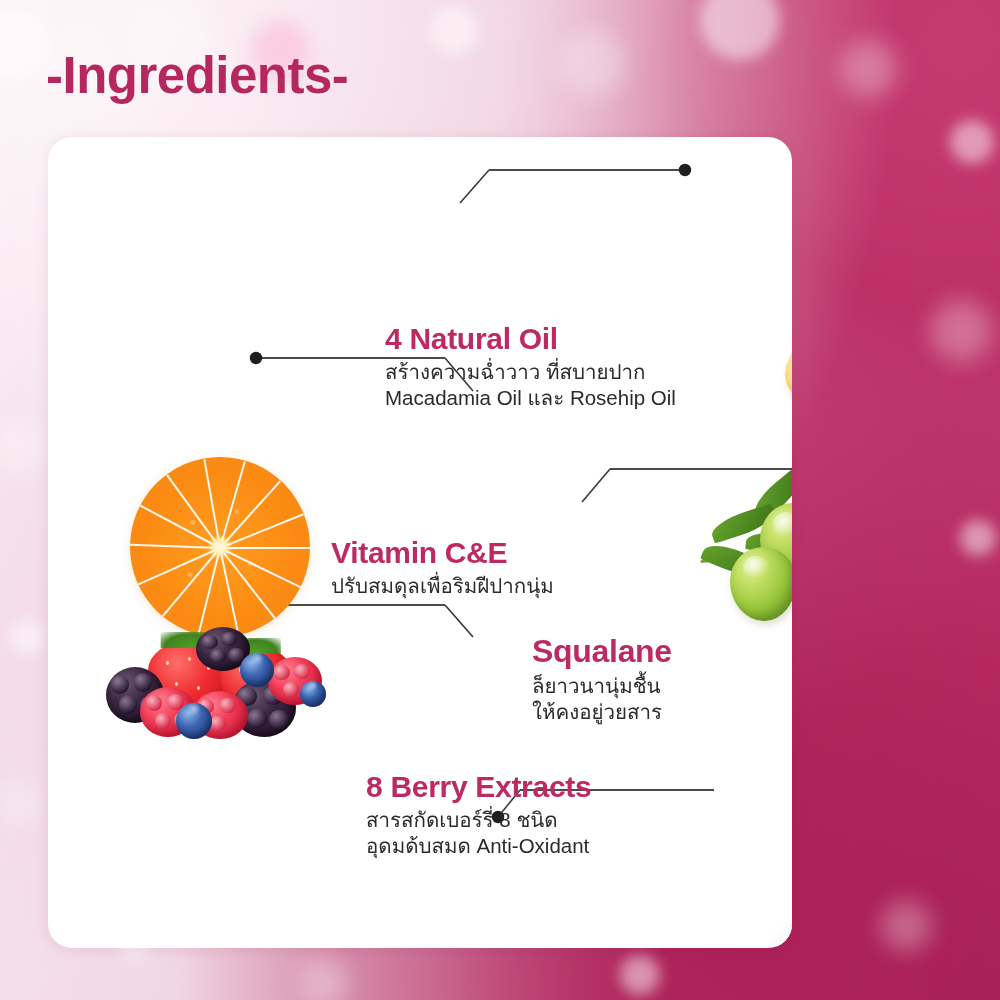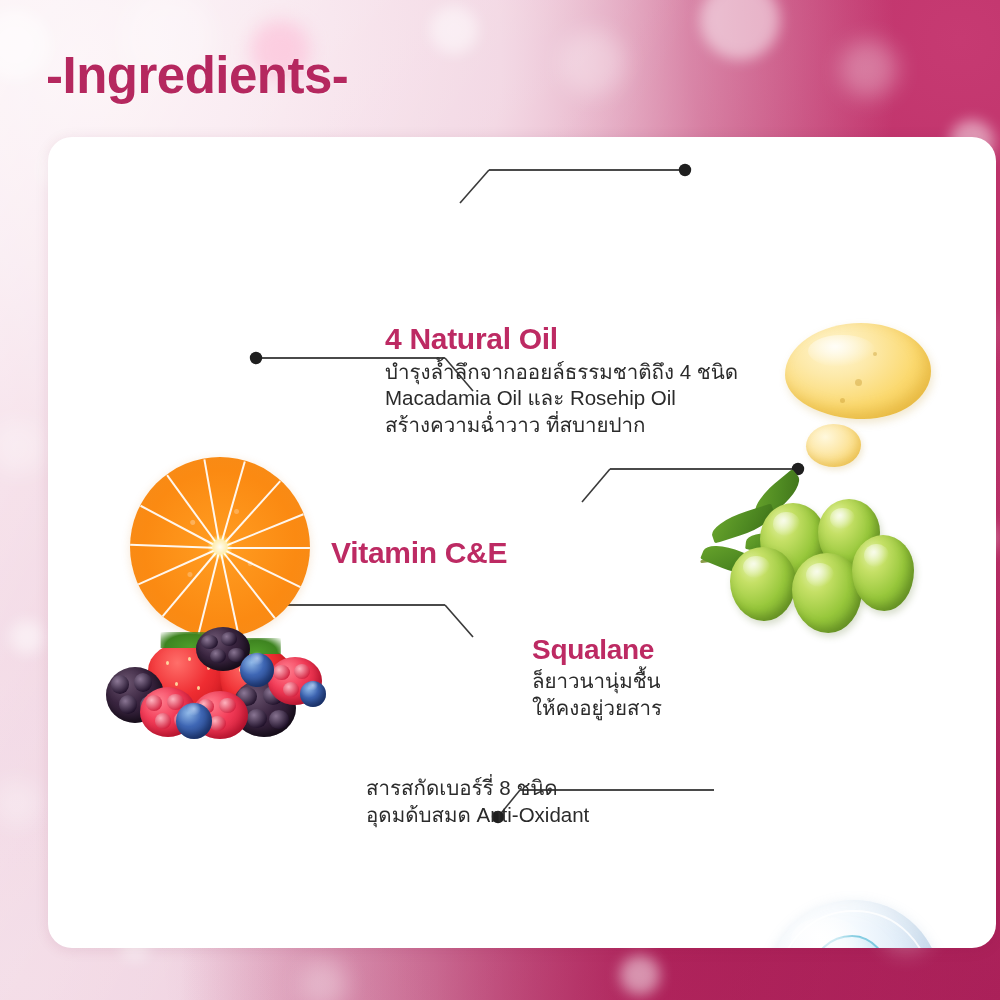--- a/index.html
+++ b/index.html
@@ -34,21 +34,21 @@
   
   #title {
     position:absolute; left:46px; top:46px;
     font-size:51px; font-weight:bold; letter-spacing:-0.5px;
     color:#b5285f;
     text-shadow:0 1px 2px rgba(255,255,255,.55);
   }
 
   
   #card {
-    position:absolute; left:48px; top:137px; width:948px; height:811px;
+    position:absolute; left:48px; top:137px; width:744px; height:811px;
     background:#ffffff; border-radius:24px;
     box-shadow:0 2px 14px rgba(120,20,60,.10);
     overflow:hidden;
   }
 
   
   .block { position:absolute; }
   .b-title {
     color:#bd2a63; font-weight:bold; line-height:1.05;
     letter-spacing:-0.3px; white-space:nowrap;
@@ -58,21 +58,21 @@
 
   #blk-oil      { left:337px; top:186px; }
   #blk-oil .b-title { font-size:30px; }
   #blk-oil .b-desc  { font-size:20.5px; margin-top:4px; }
 
   #blk-vit      { left:283px; top:400px; }
   #blk-vit .b-title { font-size:30px; }
   #blk-vit .b-desc  { font-size:20.5px; margin-top:4px; }
 
   #blk-squ      { left:484px; top:498px; }
-  #blk-squ .b-title { font-size:28px; }
+  #blk-squ .b-title { font-size:32px; }
   #blk-squ .b-desc  { font-size:20.5px; margin-top:4px; }
 
   #blk-ber      { left:318px; top:634px; }
   #blk-ber .b-title { font-size:30px; }
   #blk-ber .b-desc  { font-size:20.5px; margin-top:4px; }
 
   
   #leaders { position:absolute; inset:0; pointer-events:none; }
 
   
@@ -353,38 +353,41 @@
   <div class="art" id="bubble">
     <div class="ring"></div>
     <div class="drop"></div>
 
     <div class="gloss"></div>
   </div>
 
   <div class="block" id="blk-oil">
     <div class="b-title">4 Natural Oil</div>
     <div class="b-desc">
-      <div>บำรุงล้ำลึกจากออยล์ธรรมชาติถึง 4 ชนิด</div>
+      <div>สร้างความฉ่ำวาว ที่สบายปาก</div>
       <div>Macadamia Oil และ Rosehip Oil</div>
-      <div>สร้างความฉ่ำวาว ที่สบายปาก</div>
     </div>
   </div>
 
   <div class="block" id="blk-vit">
     <div class="b-title">Vitamin C&amp;E</div>
+    <div class="b-desc">
+      <div>ปรับสมดุลเพื่อริมฝีปากนุ่ม</div>
+    </div>
   </div>
 
   <div class="block" id="blk-squ">
     <div class="b-title">Squalane</div>
     <div class="b-desc">
       <div>ล็ยาวนานุ่มชื้น</div>
       <div>ให้คงอยู่วยสาร</div>
     </div>
   </div>
 
   <div class="block" id="blk-ber">
+    <div class="b-title">8 Berry Extracts</div>
     <div class="b-desc">
       <div>สารสกัดเบอร์รี่ 8 ชนิด</div>
       <div>อุดมด้บสมด Anti-Oxidant</div>
     </div>
   </div>
 
 </div>
 
 </body></html>

